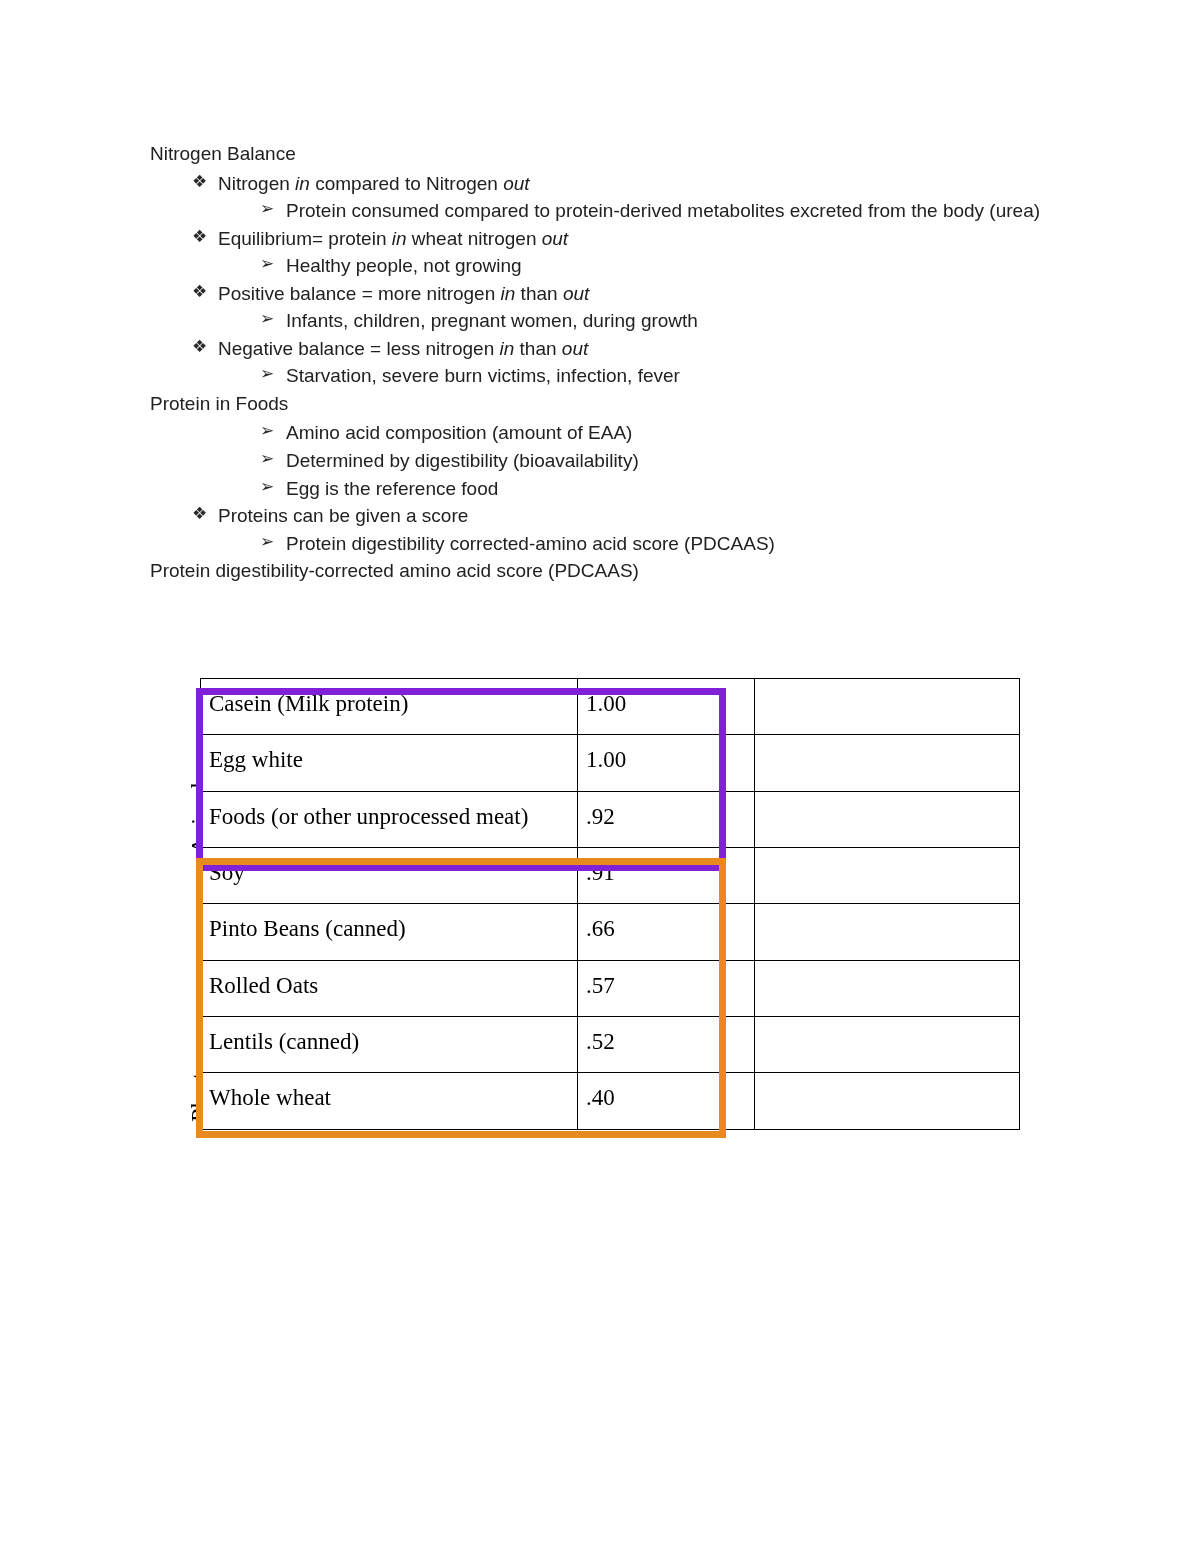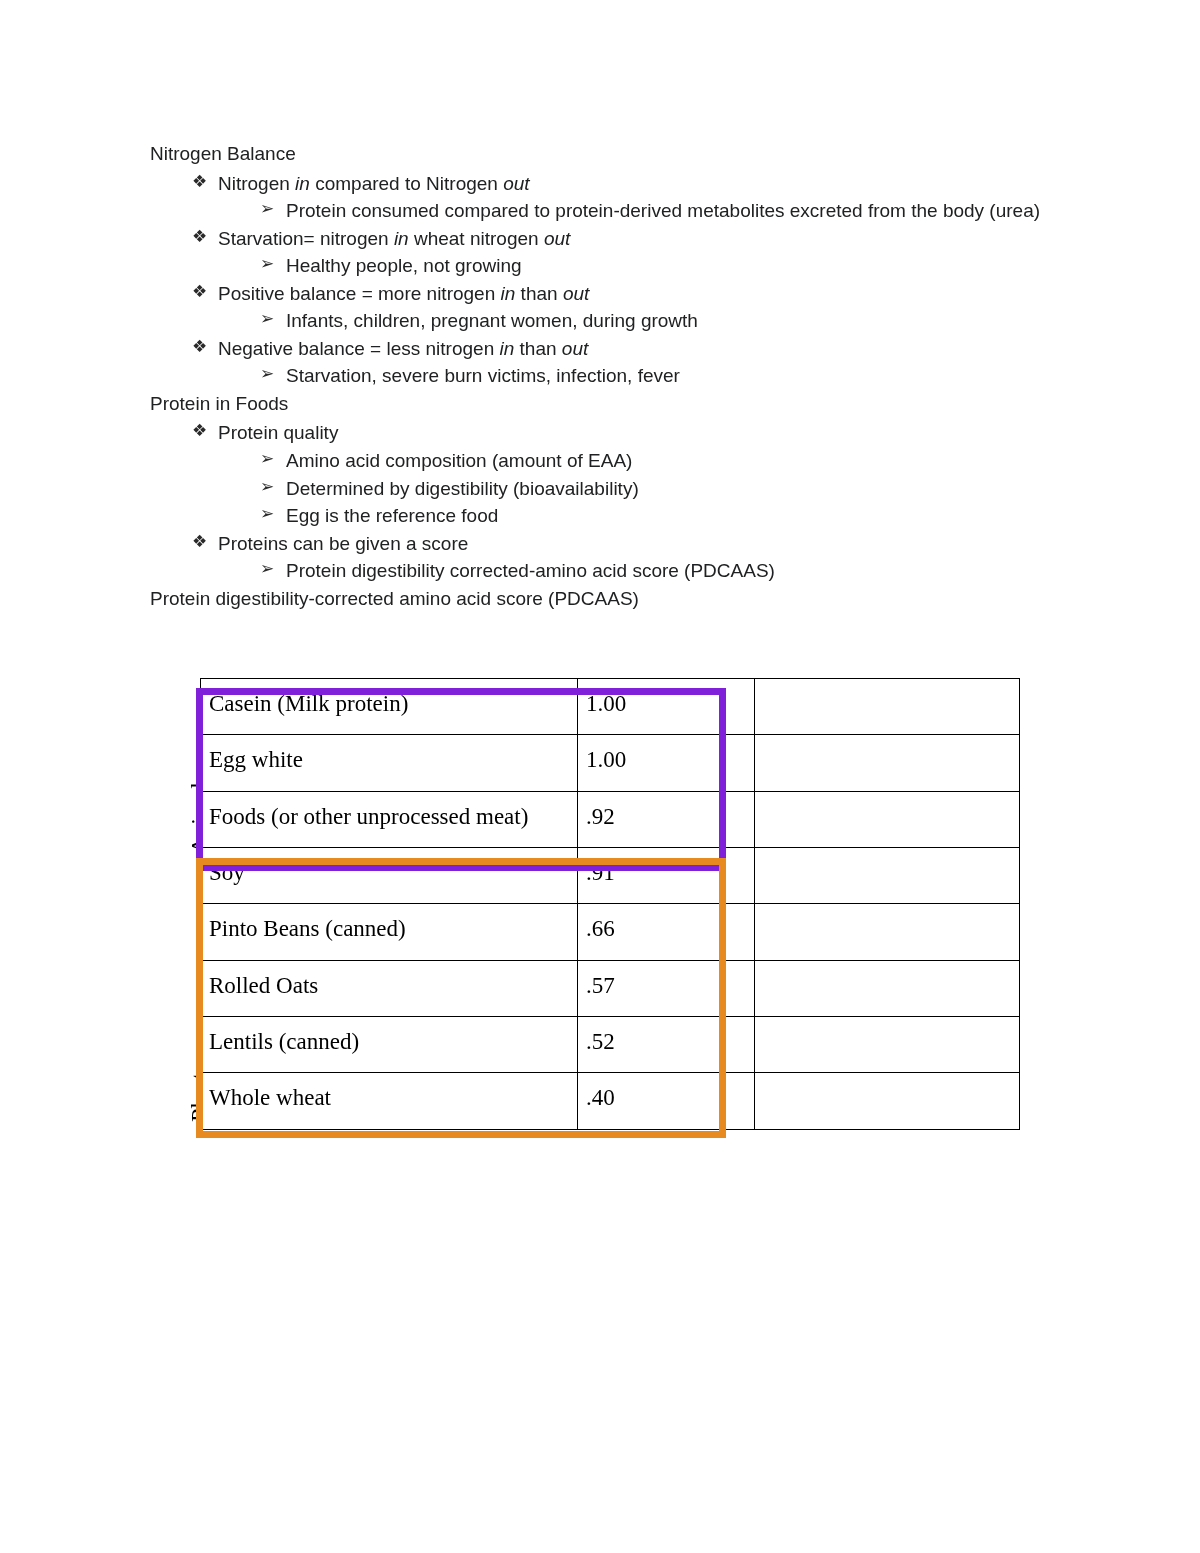--- a/index.html
+++ b/index.html
@@ -117,37 +117,36 @@
 <div class="page">
 
   <div class="heading">Nitrogen Balance</div>
 
   <div class="l1">
     <span>Nitrogen </span><em class="i">in</em><span> compared to Nitrogen </span><em class="i">out</em>
   </div>
   <div class="l2">Protein consumed compared to protein-derived metabolites excreted from the body (urea)</div>
 
   <div class="l1">
-    <span>Starvation= nitrogen </span><em class="i">in</em><span> wheat nitrogen </span><em class="i">out</em>
+    <span>Equilibrium= protein </span><em class="i">in</em><span> wheat nitrogen </span><em class="i">out</em>
   </div>
   <div class="l2">Healthy people, not growing</div>
 
   <div class="l1">
     <span>Positive balance = more nitrogen </span><em class="i">in</em><span> than </span><em class="i">out</em>
   </div>
   <div class="l2">Infants, children, pregnant women, during growth</div>
 
   <div class="l1">
     <span>Negative balance = less nitrogen </span><em class="i">in</em><span> than </span><em class="i">out</em>
   </div>
   <div class="l2">Starvation, severe burn victims, infection, fever</div>
 
   <div class="heading">Protein in Foods</div>
 
-  <div class="l1">Protein quality</div>
   <div class="l2">Amino acid composition (amount of EAA)</div>
   <div class="l2">Determined by digestibility (bioavailability)</div>
   <div class="l2">Egg is the reference food</div>
 
   <div class="l1">Proteins can be given a score</div>
   <div class="l2">Protein digestibility corrected-amino acid score (PDCAAS)</div>
 
   <div class="heading">Protein digestibility-corrected amino acid score (PDCAAS)</div>
 
   <div class="table-wrap">

